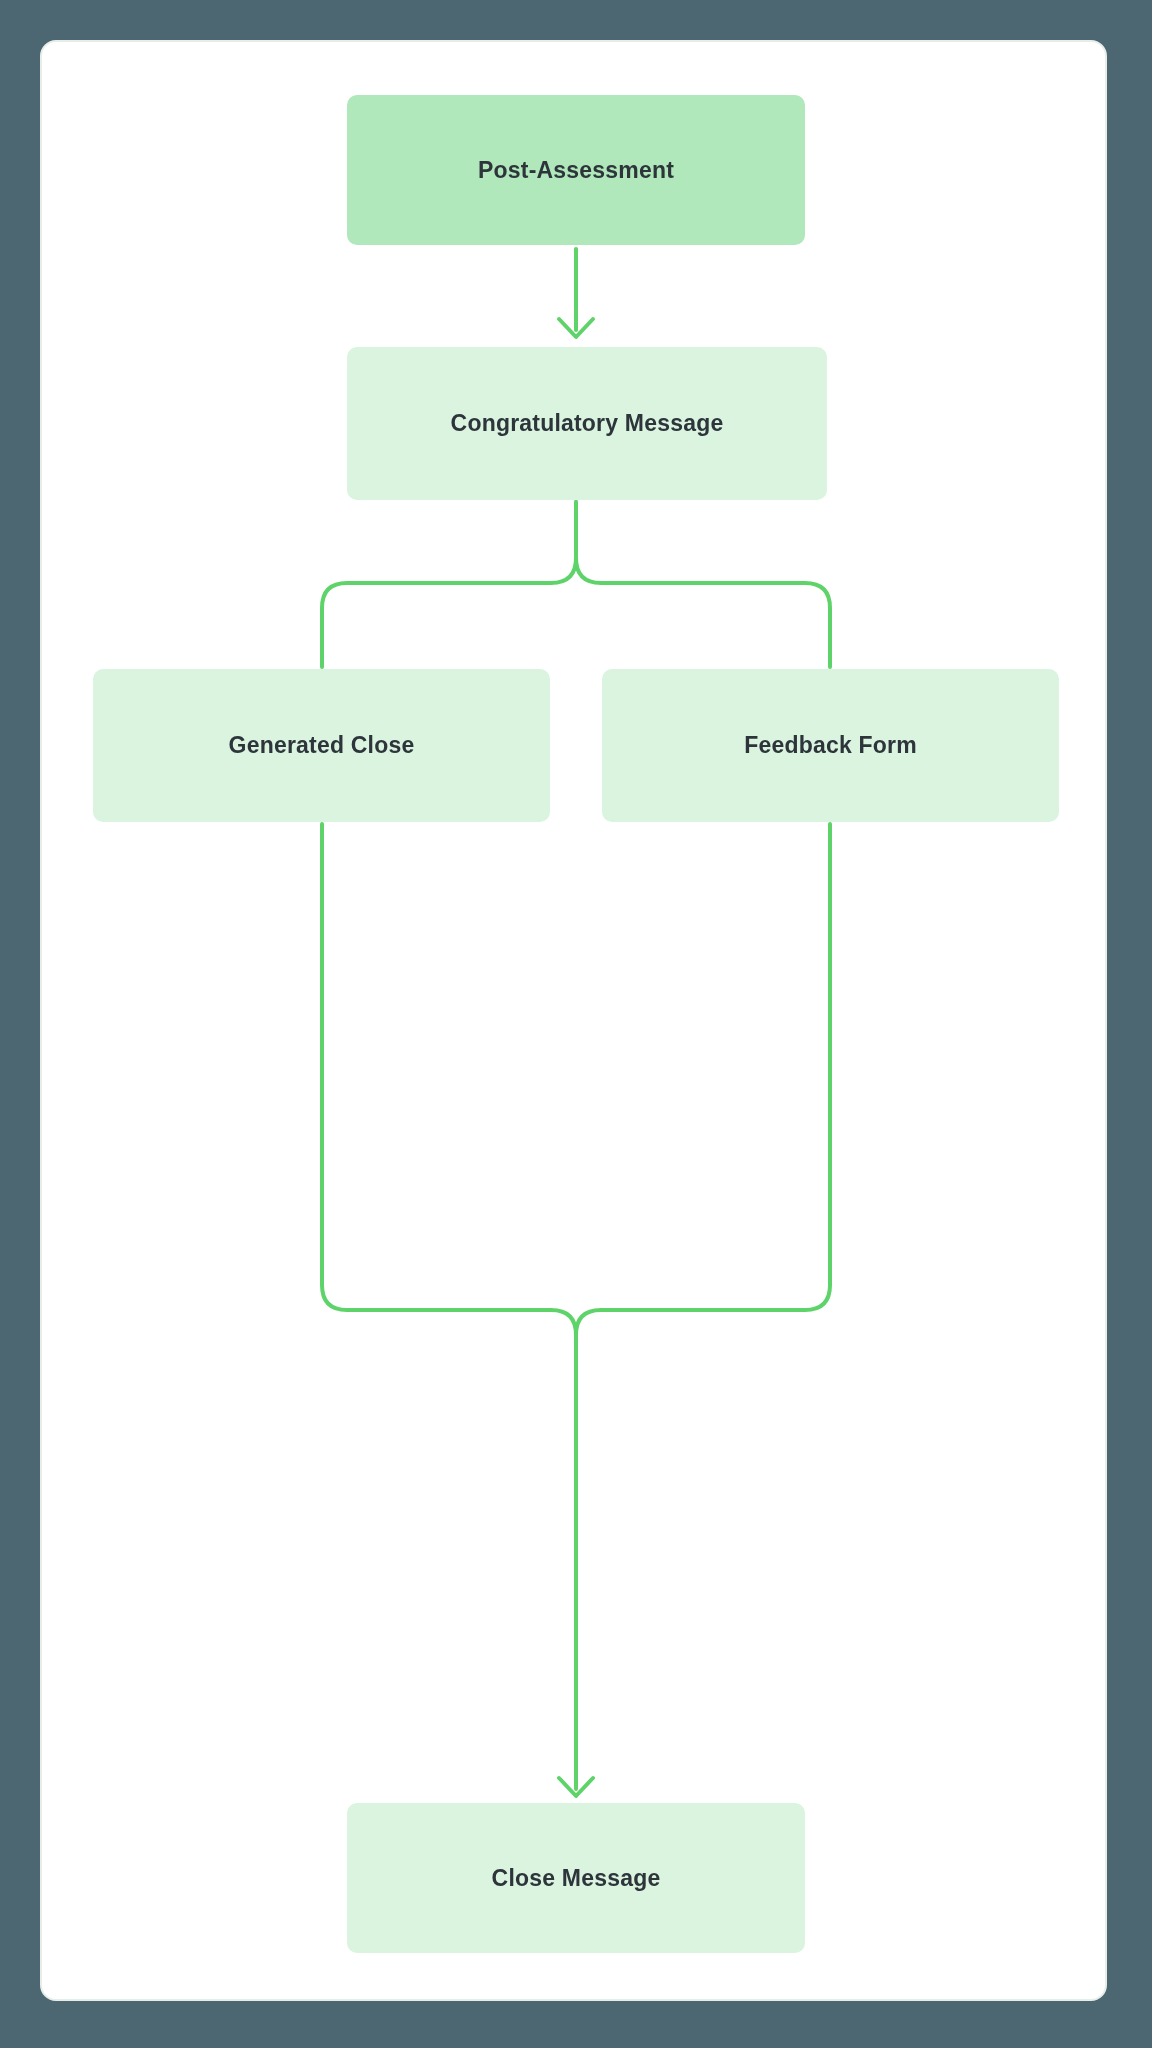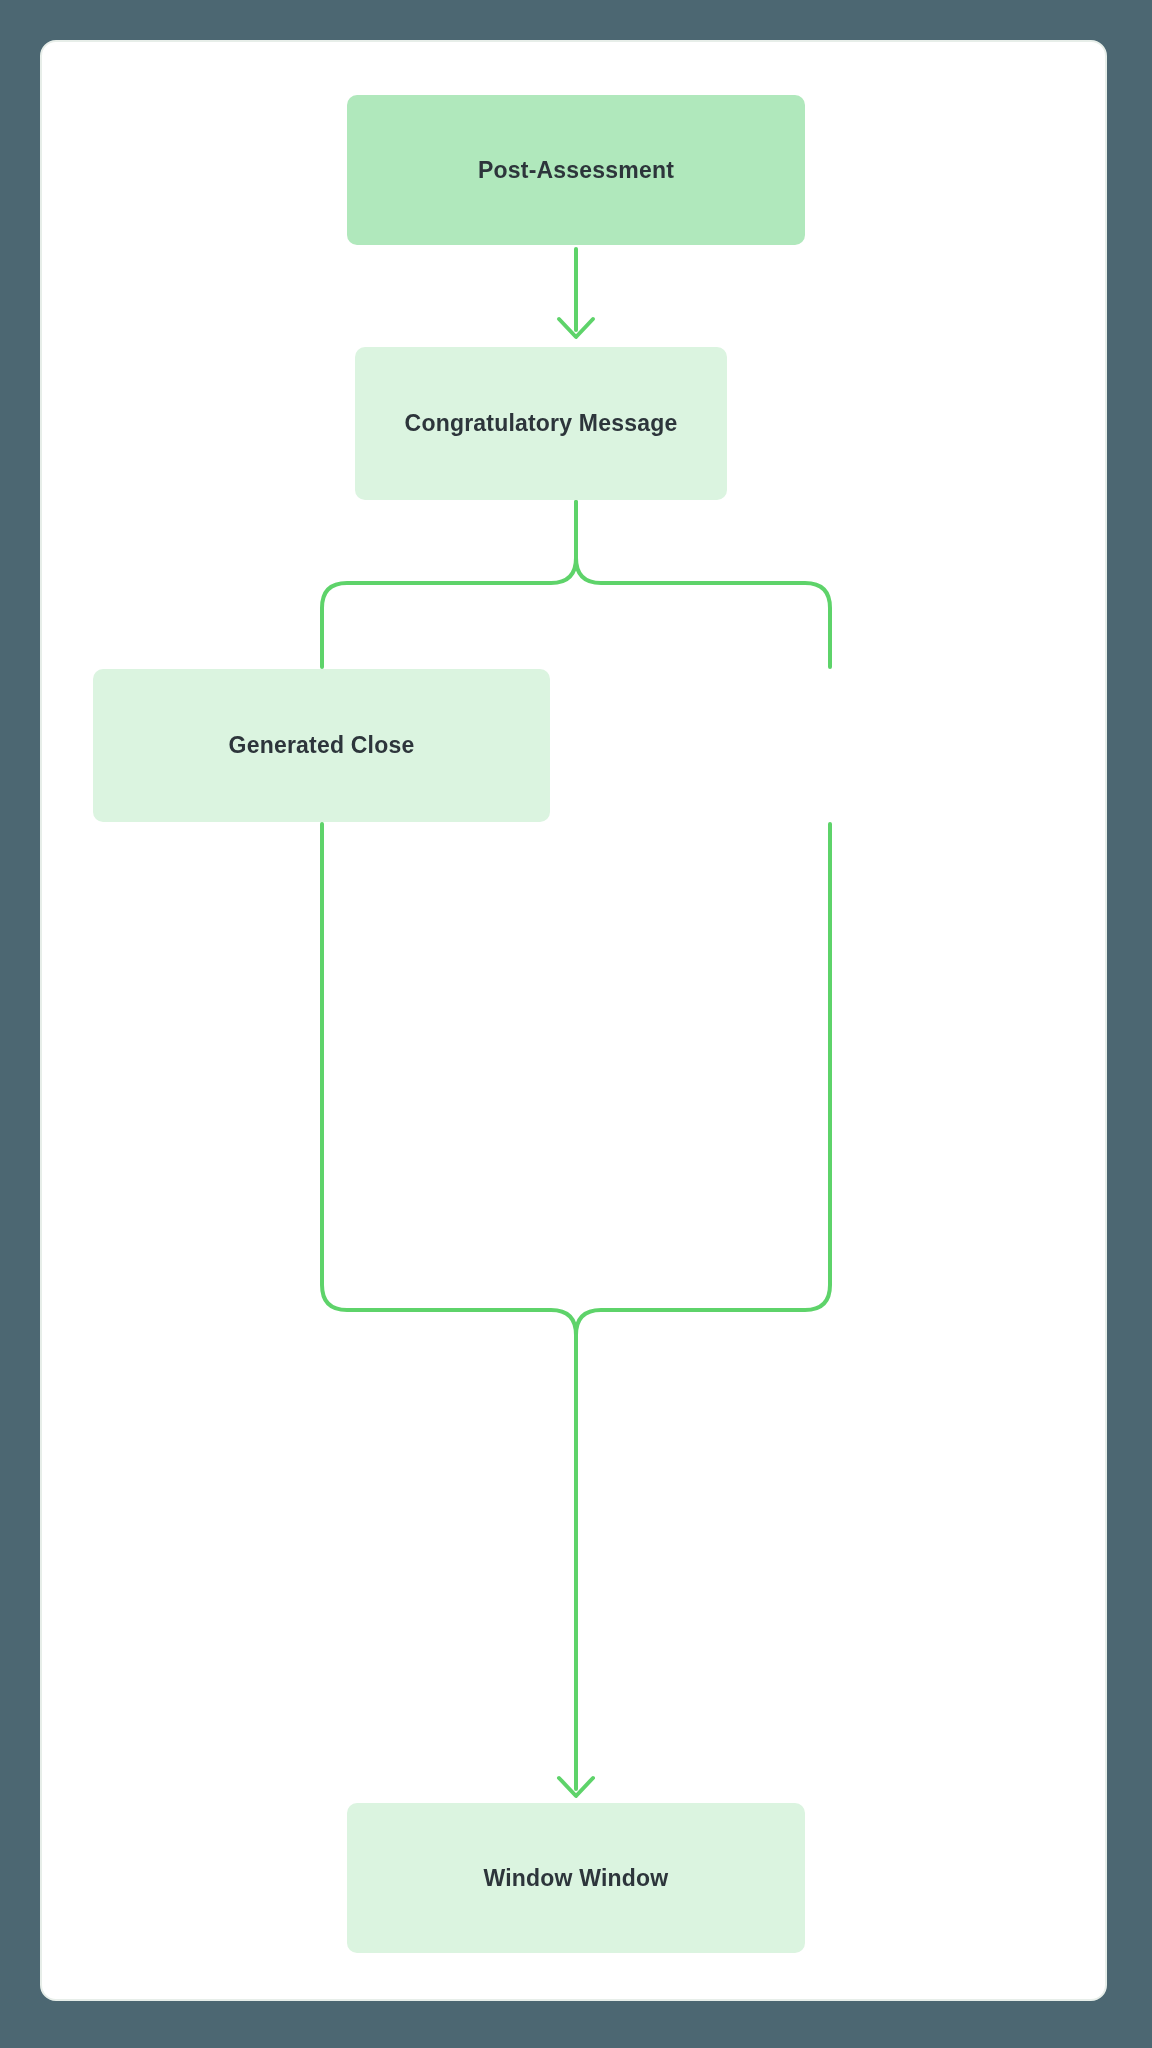--- a/index.html
+++ b/index.html
@@ -57,21 +57,21 @@
   .node--secondary { background: var(--node-secondary-fill, #dbf4e0); }
   .node-label {
     font-size: 23px;
     font-weight: 700;
     color: var(--label-text, #2d353b);
     letter-spacing: 0.2px;
     text-align: center;
   }
   
   .node-post-assessment        { left: 347px; top:   95px; width: 458px; height: 150px; }
-  .node-congratulatory-message { left: 347px; top:  347px; width: 372px; height: 153px; margin-left: 8px; }
+  .node-congratulatory-message { left: 347px; top:  347px; width: 480px; height: 153px; }
   .node-generated-report       { left:  93px; top:  669px; width: 457px; height: 153px; }
   .node-feedback-form          { left: 602px; top:  669px; width: 457px; height: 153px; }
   .node-close-window           { left: 347px; top: 1803px; width: 458px; height: 150px; }
 </style>
 </head>
 <body>
 
 <div class="stage">
 
   <div class="card"></div>
@@ -95,18 +95,21 @@
   </div>
 
   <div class="node node--secondary node-congratulatory-message">
     <span class="node-label">Congratulatory Message</span>
   </div>
 
   <div class="node node--secondary node-generated-report">
     <span class="node-label">Generated Close</span>
   </div>
 
+  <div class="node node--secondary node-feedback-form">
+    <span class="node-label">Feedback Form</span>
+  </div>
 
   <div class="node node--secondary node-close-window">
-    <span class="node-label">Window Window</span>
+    <span class="node-label">Close Message</span>
   </div>
 
 </div>
 
 </body></html>

